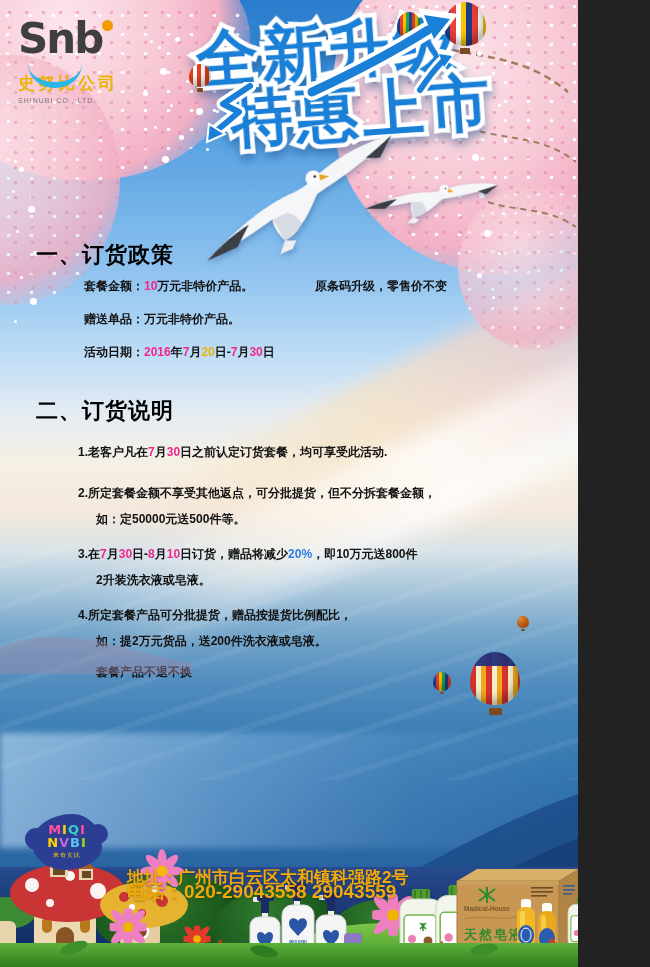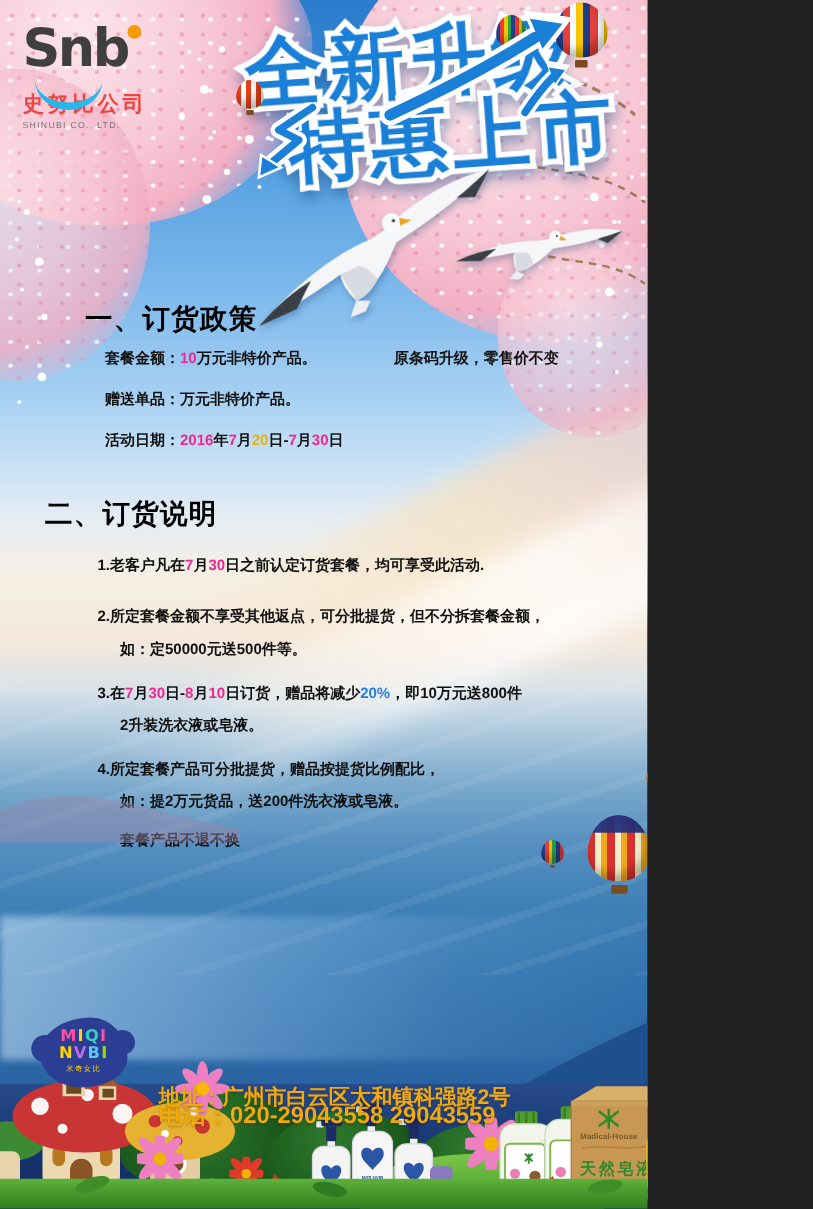--- a/index.html
+++ b/index.html
@@ -1,16 +1,16 @@
 <!DOCTYPE html>
 <html><head>
 <meta charset="utf-8">
 <style>
   html,body{margin:0;padding:0;background:#222;}
-  .poster{position:relative;width:518px;height:967px;overflow:hidden;
+  .poster{position:relative;width:578px;height:967px;overflow:hidden;
     font-family:"Liberation Sans",sans-serif;}
   .abs{position:absolute;}
 
   
   .sky{inset:0;background:linear-gradient(180deg,
     #2a7ccc 0%,#3a8ed9 7%,#5aa3e2 15%,#7db9ec 24%,#a3cef2 32%,
     #c6e0f6 38%,#e6ecf2 43%,#f6f0e4 48%,#f4e8dd 53%,#d9e2e8 57%,
     #a9c6dc 61%,#7aa9cc 65%,#548fc0 70%,#3f80b6 75%,#3273ae 81%,
     #2b68a5 88%,#245c99 94%,#1f5490 100%);}
   .streak{top:330px;left:120px;width:720px;height:130px;
@@ -44,21 +44,21 @@
   .dots-c{left:14px;top:160px;box-shadow:6px 8px 0 1px #fff,-2px 30px 0 0 #fff,16px 48px 0 2px #fff,2px 70px 0 0 #fff,20px 92px 0 1px #fff,6px 116px 0 0 #fff,18px 140px 0 2px #fff,0px 160px 0 0 #fff;}
   .dots-d{left:262px;top:100px;box-shadow:0 0 0 1px #fff,-18px 14px 0 0 #fff,-34px 28px 0 2px #fff,-10px 34px 0 0 #fff,-46px 10px 0 0 #fff;}
 
   
   .logo-snb{left:18px;top:18px;width:130px;}
   .snb-text{position:relative;font-family:"DejaVu Sans",sans-serif;font-weight:800;font-size:42px;
     color:#3f3f3f;letter-spacing:-2px;line-height:1;}
   .snb-dot{position:absolute;left:84px;top:2px;width:11px;height:11px;border-radius:50%;background:#f59a00;}
   .snb-smile{position:absolute;left:10px;top:46px;width:54px;height:18px;
     border-bottom:6px solid #29b6e8;border-radius:0 0 50% 50%/0 0 100% 100%;}
-  .brand-cn{margin-top:12px;font-size:17px;font-weight:bold;color:#ef4444;letter-spacing:3px;}
+  .brand-cn{margin-top:12px;font-size:17px;font-weight:bold;color:#eab308;letter-spacing:3px;}
   .brand-en{font-size:7px;color:#777;letter-spacing:1px;margin-top:2px;}
 
   
   .title{left:170px;top:20px;transform:rotate(-4deg);}
   .tl{position:relative;font-weight:900;font-size:62px;letter-spacing:4px;line-height:1;
     filter:drop-shadow(0 6px 5px rgba(15,70,130,.45));white-space:nowrap;}
   .tl .stroke{position:absolute;left:0;top:0;color:#fff;-webkit-text-stroke:9px #fff;
     text-shadow:0 0 3px #fff;}
   .tl .fill{position:relative;color:#1a7fd6;}
   .tl1{margin-left:28px;}
@@ -218,21 +218,21 @@
     <polygon points="28,2 48,6 36,24" fill="#fff"></polygon>
     <path class="arrow-path-b" stroke-width="6" d="M12,44 C20,32 26,24 34,16"></path>
     <polygon points="31,8 44,10 36,21" fill="#1a7fd6"></polygon>
   </svg>
   <svg class="abs" style="left:205px;top:82px;width:55px;height:62px;z-index:1" viewBox="0 0 55 62">
     <polyline points="45,4 18,22 34,30 10,50" fill="none" stroke="#fff" stroke-width="13" stroke-linejoin="round" stroke-linecap="round"></polyline>
     <polyline points="45,4 18,22 34,30 10,50" fill="none" stroke="#1a7fd6" stroke-width="6" stroke-linejoin="round" stroke-linecap="round"></polyline>
     <polygon points="2,60 4,42 20,52" fill="#1a7fd6" stroke="#fff" stroke-width="2"></polygon>
   </svg>
 
-  <div class="hd" style="left:36px;top:240px;margin-left:32px;">一、订货政策</div>
+  <div class="hd" style="left:36px;top:240px;">一、订货政策</div>
   <div class="txt" style="left:84px;top:278px;"><span>套餐金额：</span><span style="color: rgb(240, 40, 142);">10</span><span>万元非特价产品。</span></div>
   <div class="txt" style="left:315px;top:278px;">原条码升级，零售价不变</div>
   <div class="txt" style="left:84px;top:311px;"><span>赠送单品：</span><span>万元非特价产品。</span></div>
   <div class="txt" style="left:84px;top:344px;"><span>活动日期：</span><span style="color: rgb(240, 40, 142);">2016</span><span>年</span><span style="color: rgb(240, 40, 142);">7</span><span>月</span><span style="color: #eab308;">20</span><span>日-</span><span style="color: rgb(240, 40, 142);">7</span><span>月</span><span style="color: rgb(240, 40, 142);">30</span><span>日</span></div>
 
   <div class="hd" style="left:36px;top:396px;">二、订货说明</div>
   <div class="txt" style="left:78px;top:444px;"><span>1.老客户凡在</span><span style="color: rgb(240, 40, 142);">7</span><span>月</span><span style="color: rgb(240, 40, 142);">30</span><span>日之前认定订货套餐，均可享受此活动.</span></div>
   <div class="txt" style="left:78px;top:485px;"><span>2.所定套餐金额不享受其他返点，可分批提货，但不分拆套餐金额，</span></div>
   <div class="txt" style="left:96px;top:511px;"><span>如：定50000元送500件等。</span></div>
   <div class="txt" style="left:78px;top:546px;"><span>3.在</span><span style="color: rgb(240, 40, 142);">7</span><span>月</span><span style="color: rgb(240, 40, 142);">30</span><span>日-</span><span style="color: rgb(240, 40, 142);">8</span><span>月</span><span style="color: rgb(240, 40, 142);">10</span><span>日订货，赠品将减少</span><span style="color: rgb(42, 125, 225);">20%</span><span>，即10万元送800件</span></div>

